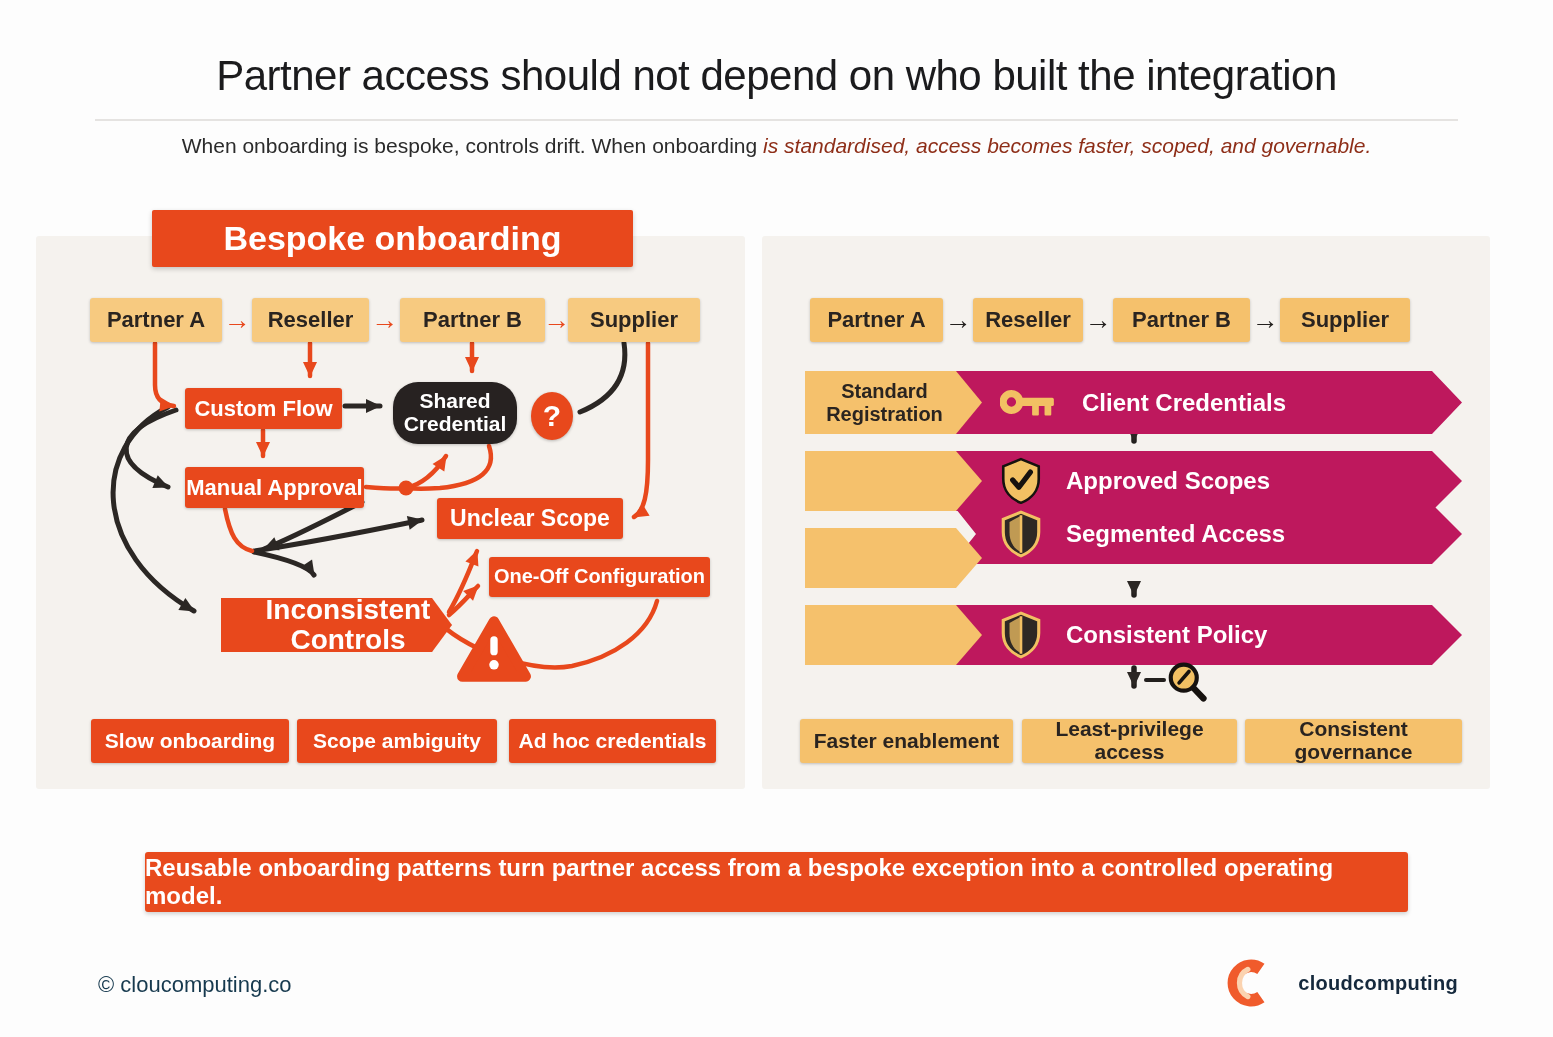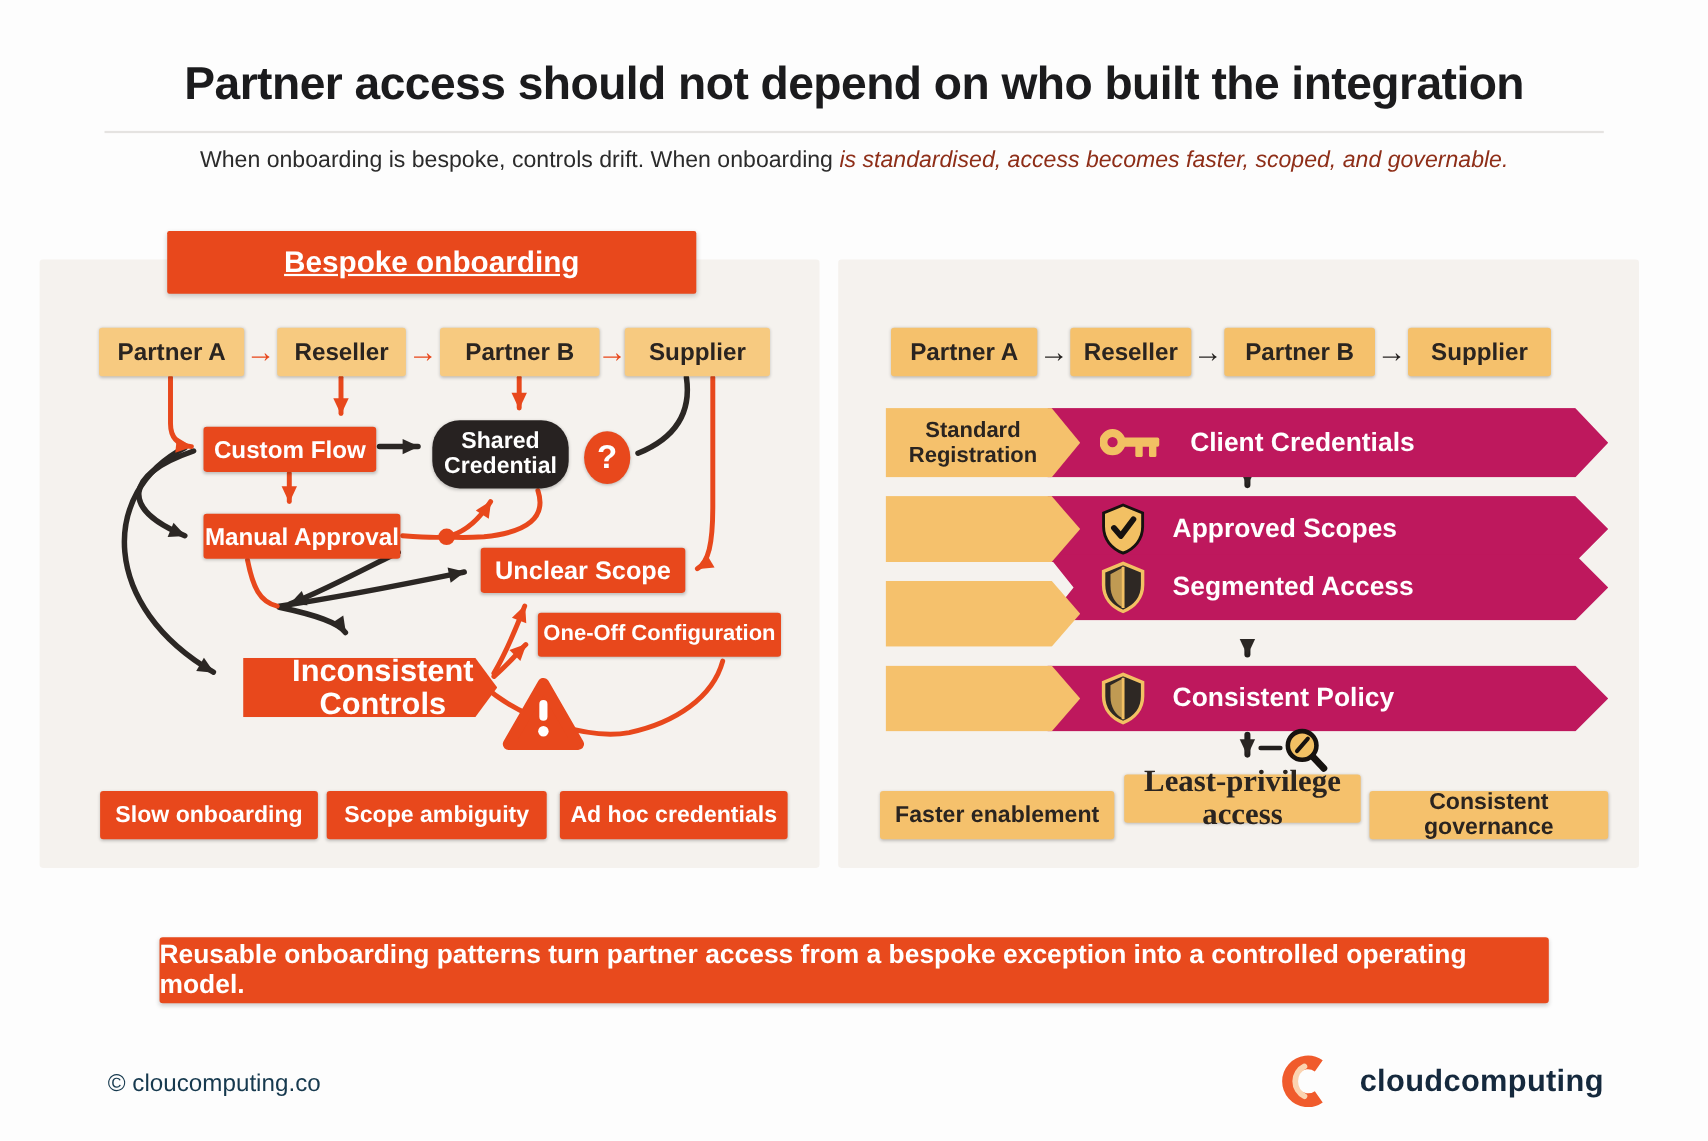--- a/index.html
+++ b/index.html
@@ -1,30 +1,30 @@
 <!DOCTYPE html>
 <html><head>
 <meta charset="utf-8">
 <style>
   html,body{margin:0;padding:0;background:#ffffff;}
   .page{position:relative;width:1553px;height:1037px;background:#fdfdfd;
         font-family:"Liberation Sans",sans-serif;overflow:hidden;}
   .abs{position:absolute;}
 
   
-  .title{left:0;top:52px;width:1553px;text-align:center;font-size:42px;font-weight:bold;
+  .title{left:0;top:52px;width:1553px;text-align:center;font-size:42px;font-weight:normal;
          color:#1b1b1d;letter-spacing:-0.5px;}
   .divider{left:95px;top:119px;width:1363px;height:2px;background:#e5e3e1;}
   .subtitle{left:0;top:134px;width:1553px;text-align:center;font-size:21px;color:#2b2b2b;}
   .subtitle em{color:#8e2e18;}
 
   
   .panel-bg{background:#f5f2ee;border-radius:3px;z-index:1;}
   .hdr{display:flex;align-items:center;justify-content:center;font-weight:bold;color:#ffffff;
-       font-size:27px;z-index:4;border-radius:2px;box-shadow:0 2px 5px rgba(0,0,0,.2);text-decoration:underline;}
+       font-size:34px;z-index:4;border-radius:2px;box-shadow:0 2px 5px rgba(0,0,0,.2);}
   .hdr.orange{background:#e8481c;}
   .hdr.dark{background:#262222;}
 
   
   .box{display:flex;align-items:center;justify-content:center;text-align:center;font-weight:bold;
        z-index:3;border-radius:3px;box-shadow:0 1px 3px rgba(0,0,0,.22);line-height:1.08;}
   .obox{background:#e8481c;color:#ffffff;}
   .dbox{background:#272221;color:#ffffff;border-radius:25px;}
   .tanbox{background:#f7ca80;color:#2a2420;}
   .amberbox{background:#f5c16c;color:#2a2420;}
@@ -52,21 +52,21 @@
 
   
   .overlay{left:0;top:0;z-index:2;}
 
   
   .banner{left:145px;top:852px;width:1263px;height:60px;background:#e84a1d;border-radius:3px;
           display:flex;align-items:center;justify-content:center;color:#fff;font-size:24px;
           font-weight:bold;z-index:3;box-shadow:0 2px 4px rgba(0,0,0,.18);}
   .copyright{left:98px;top:972px;font-size:22px;color:#16394e;}
   .brand{right:95px;top:958px;display:flex;align-items:center;gap:10px;}
-  .brand-text{font-size:28px;font-weight:bold;color:#15293d;letter-spacing:0.3px;margin-left:12px;}
+  .brand-text{font-size:20px;font-weight:bold;color:#15293d;letter-spacing:0.3px;margin-left:12px;}
 </style>
 </head>
 <body>
 
 <div class="page">
 
   <div class="abs title">Partner access should not depend on who built the integration</div>
   <div class="abs divider"></div>
   <div class="abs subtitle"><span>When onboarding is bespoke, controls drift. When onboarding</span><em> is standardised, access becomes faster, scoped, and governable.</em></div>
 
@@ -214,21 +214,21 @@
 
   <span class="abs sicon" style="left:1166px;top:660px;z-index:4;">
     <svg width="48" height="52" viewBox="0 0 46 50">
       <circle cx="17" cy="17" r="12.5" fill="#f2c063" stroke="#16120f" stroke-width="4"></circle>
       <path d="M12.5 22 L22 11" stroke="#16120f" stroke-width="3.5" stroke-linecap="round"></path>
       <path d="M26.5 27 L36 37" stroke="#16120f" stroke-width="6" stroke-linecap="round"></path>
     </svg>
   </span>
 
   <div class="abs box amberbox" style="left:800px;top:719px;width:213px;height:44px;font-size:21px;">Faster enablement</div>
-  <div class="abs box amberbox" style="left:1022px;top:704px;width:215px;height:44px;font-size:28px;font-family:Liberation Serif, serif;">Least-privilege access</div>
+  <div class="abs box amberbox" style="left:1022px;top:719px;width:215px;height:44px;font-size:21px;">Least-privilege access</div>
   <div class="abs box amberbox" style="left:1245px;top:719px;width:217px;height:44px;font-size:21px;">Consistent governance</div>
 
   <div class="abs banner">Reusable onboarding patterns turn partner access from a bespoke exception into a controlled operating model.</div>
 
   <div class="abs copyright">© cloucomputing.co</div>
   <div class="abs brand">
     <span class="sicon">
       <svg width="50" height="50" viewBox="0 0 48 48">
         <path d="M33.5,10.5 A16.5,16.5 0 1 0 33.5,37.5" fill="none" stroke="#f05b2c" stroke-width="12"></path>
         <path d="M21,11 A14.5,14.5 0 0 0 21,37" fill="none" stroke="#fbd3b0" stroke-width="5" stroke-linecap="round"></path>

